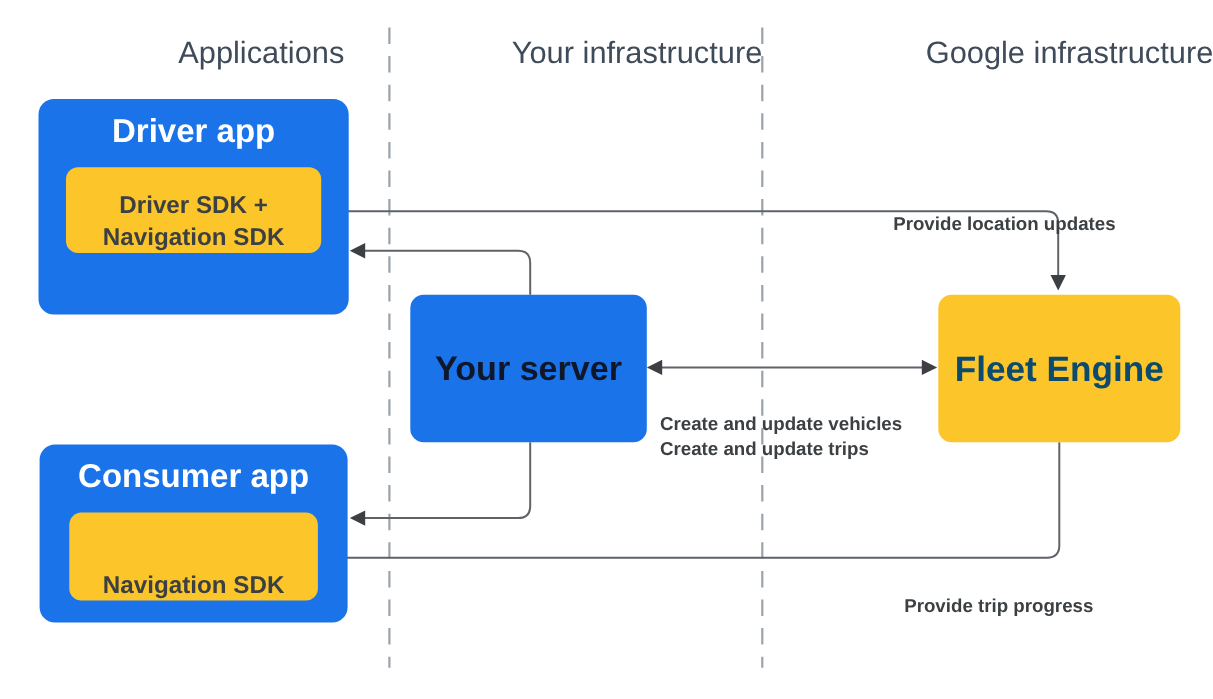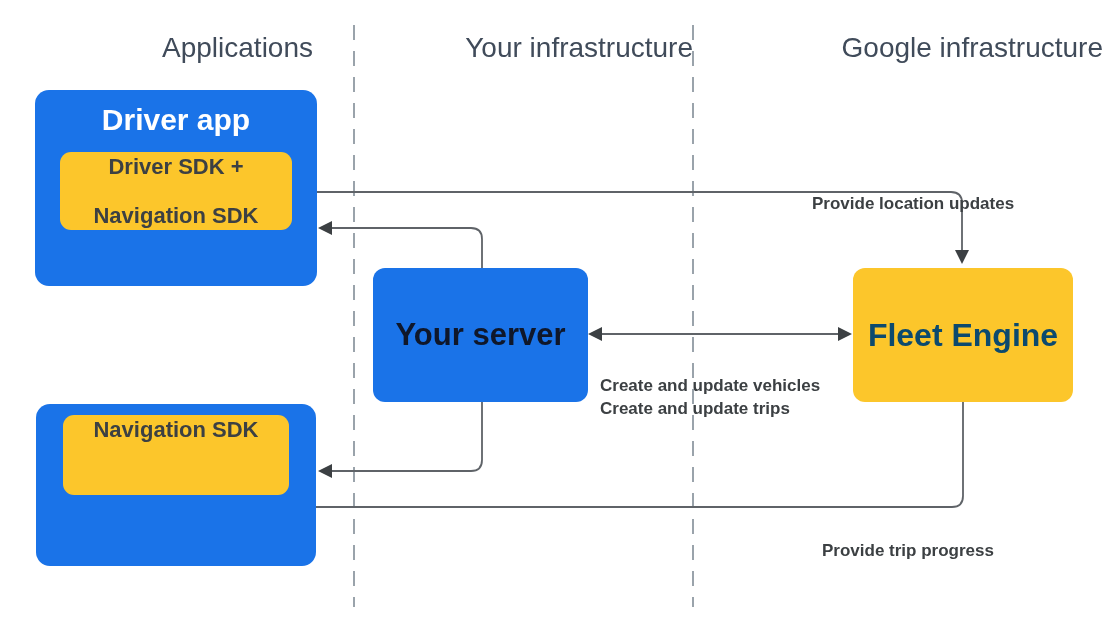--- a/index.html
+++ b/index.html
@@ -14,21 +14,21 @@
   .app-box{
     position:absolute;background:#1a73e8;border-radius:14px;
     display:flex;flex-direction:column;align-items:center;box-sizing:border-box;
   }
   .app-title{
     color:#ffffff;font-weight:700;font-size:30px;line-height:42px;margin-top:9px;
     white-space:nowrap;
   }
   .sdk-box{
     background:#fcc62b;border-radius:11px;margin-top:11px;
-    display:flex;flex-direction:column;align-items:center;justify-content:space-between;
+    display:flex;flex-direction:column;align-items:center;justify-content:flex-end;
     box-sizing:border-box;
   }
   .sdk-line{
     color:#3c4043;font-weight:700;font-size:22px;line-height:29px;white-space:nowrap;
   }
   .server-box{
     position:absolute;left:373px;top:268px;width:215px;height:134px;
     background:#1a73e8;border-radius:12px;
     display:flex;align-items:center;justify-content:center;
   }
@@ -78,20 +78,21 @@
 
 <div class="app-box" style="left:35px;top:90px;width:282px;height:196px;">
   <div class="app-title">Driver app</div>
   <div class="sdk-box" style="width:232px;height:78px;">
     <span class="sdk-line">Driver SDK +</span>
     <span class="sdk-line">Navigation SDK</span>
   </div>
 </div>
 
 <div class="app-box" style="left:36px;top:404px;width:280px;height:162px;">
+  <div class="app-title">Consumer app</div>
   <div class="sdk-box" style="width:226px;height:80px;">
     <span class="sdk-line">Navigation SDK</span>
   </div>
 </div>
 
 <div class="server-box">
   <span class="server-title">Your server</span>
 </div>
 
 <div class="engine-box">

